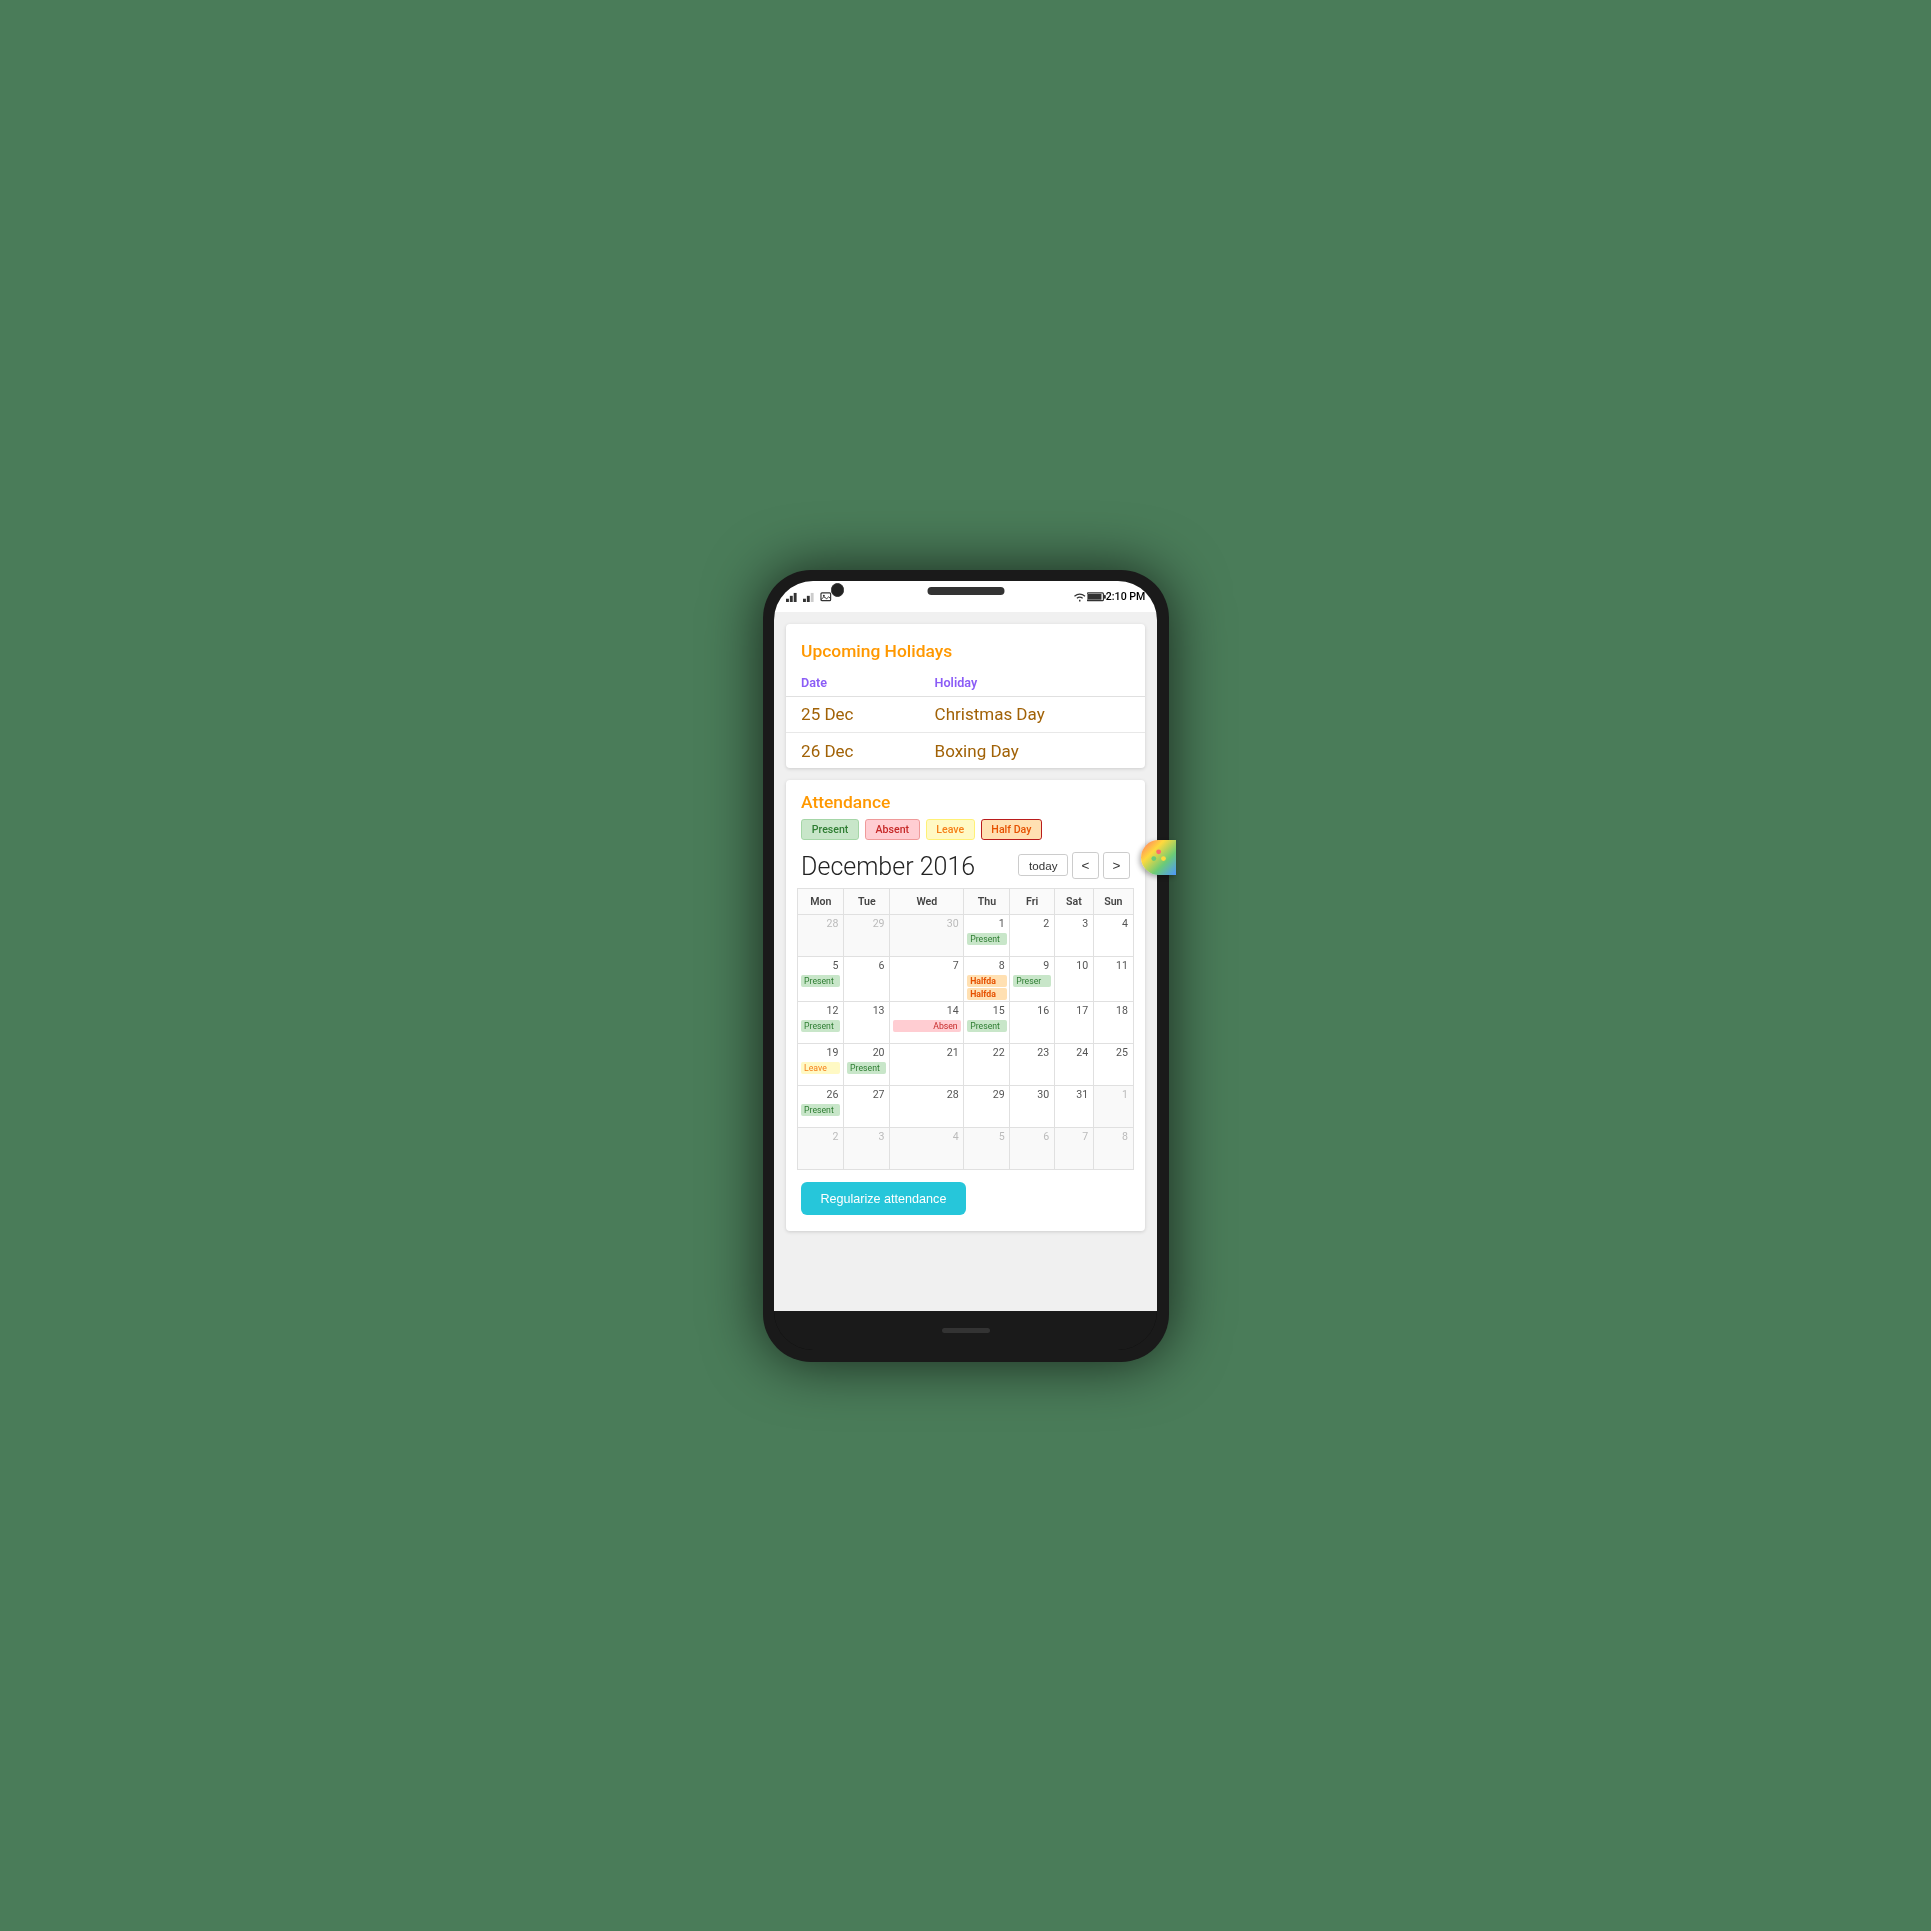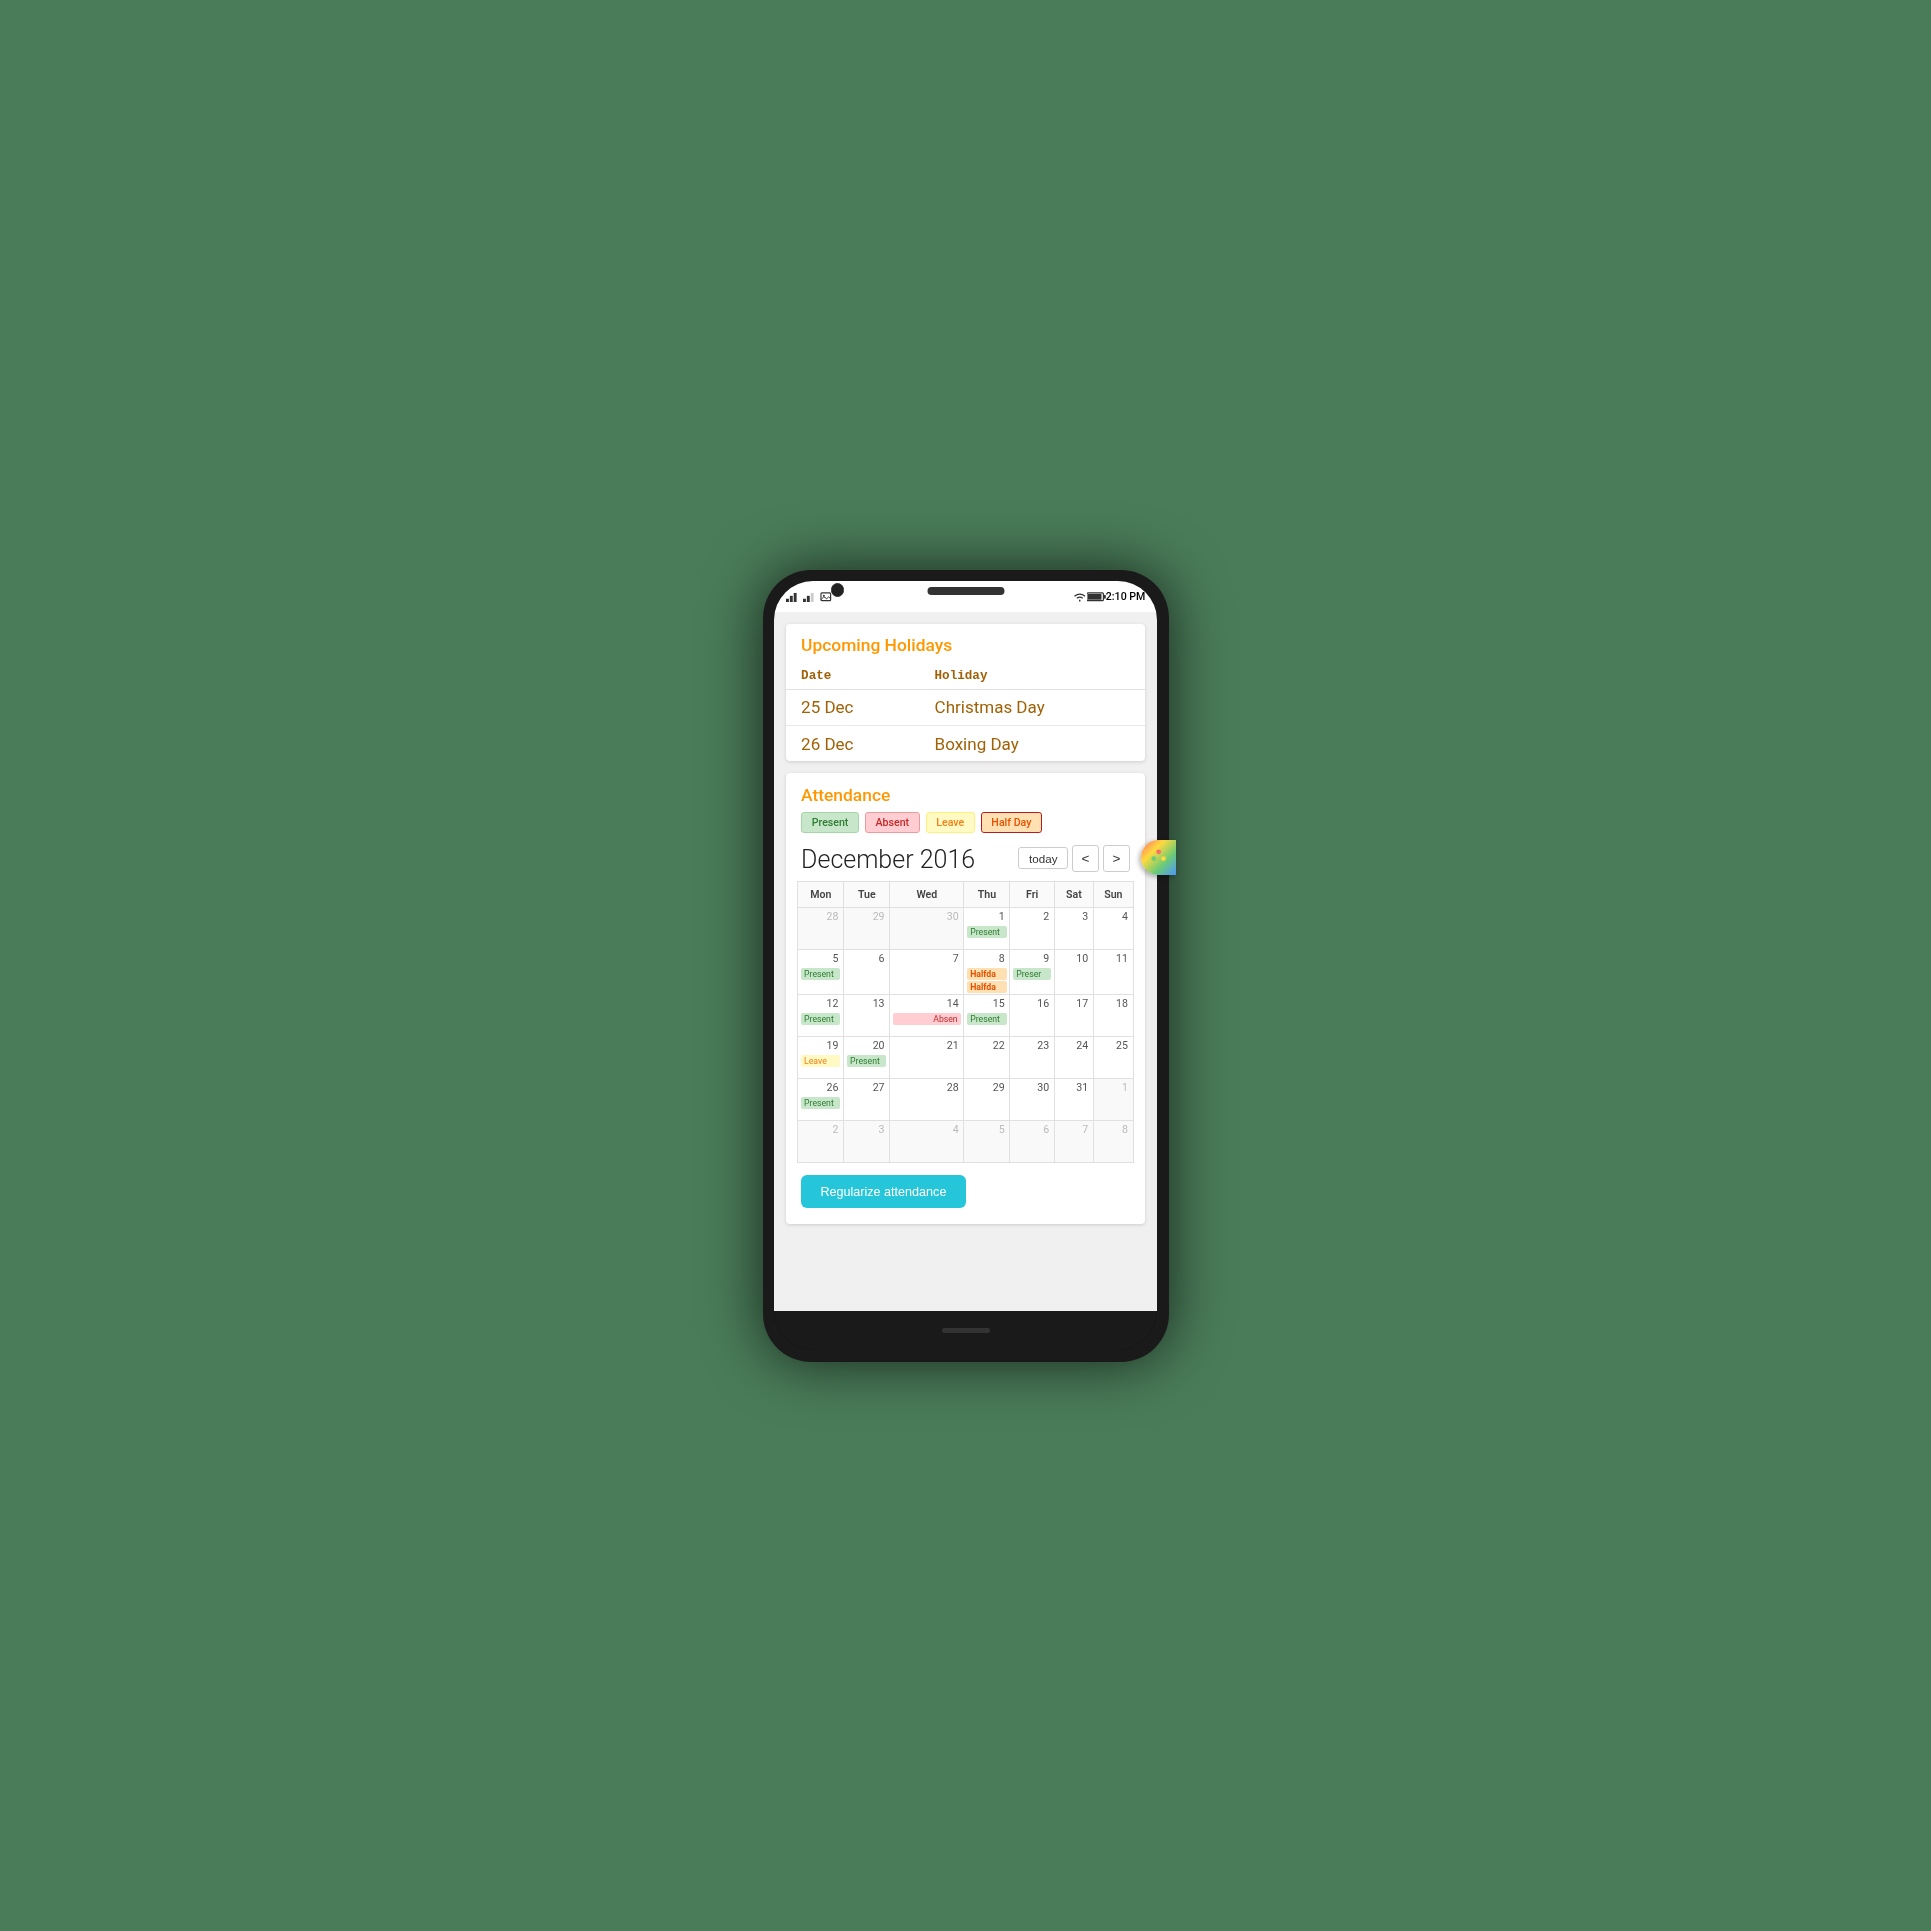--- a/index.html
+++ b/index.html
@@ -106,34 +106,34 @@
       box-shadow: 0 1px 3.9px rgba(0,0,0,0.15);
       overflow: hidden;
     }
 
     
     .holidays-title {
       color: #ff9800;
       font-size: 17.4px;
       font-weight: 500;
       padding: 11.6px 15.4px 7.7px;
+      margin-top: 6px;
     }
 
     .holidays-table {
       width: 100%;
       border-collapse: collapse;
     }
     .holidays-table thead tr th {
       text-align: left;
       padding: 5.8px 15.4px;
       font-size: 12.6px;
       font-weight: 600;
-      color: #a16207;
+      color: #8b5cf6;
       border-bottom: 1px solid #e0e0e0;
-      font-family: Liberation Mono, monospace;
     }
     .holidays-table tbody tr td {
       padding: 7.7px 15.4px;
       font-size: 17px;
       color: #a16207;
       border-bottom: 1px solid #e8e8e8;
     }
     .holidays-table tbody tr:last-child td {
       border-bottom: none;
     }

